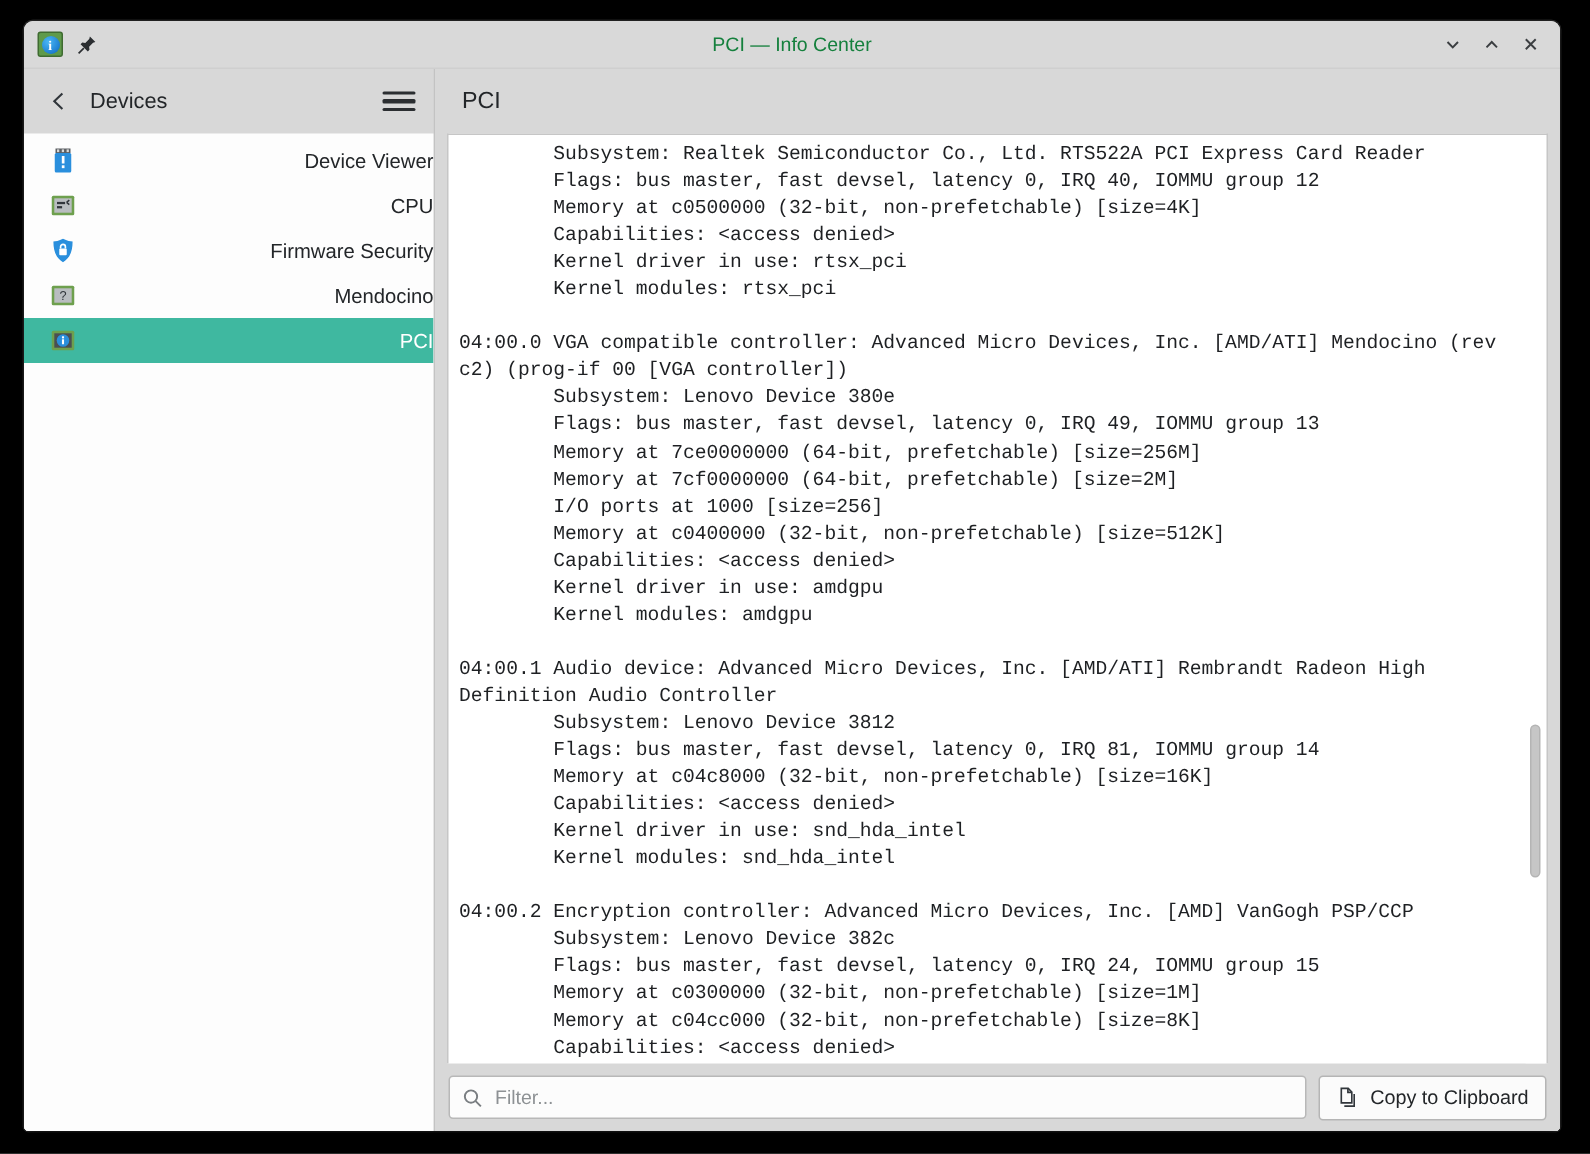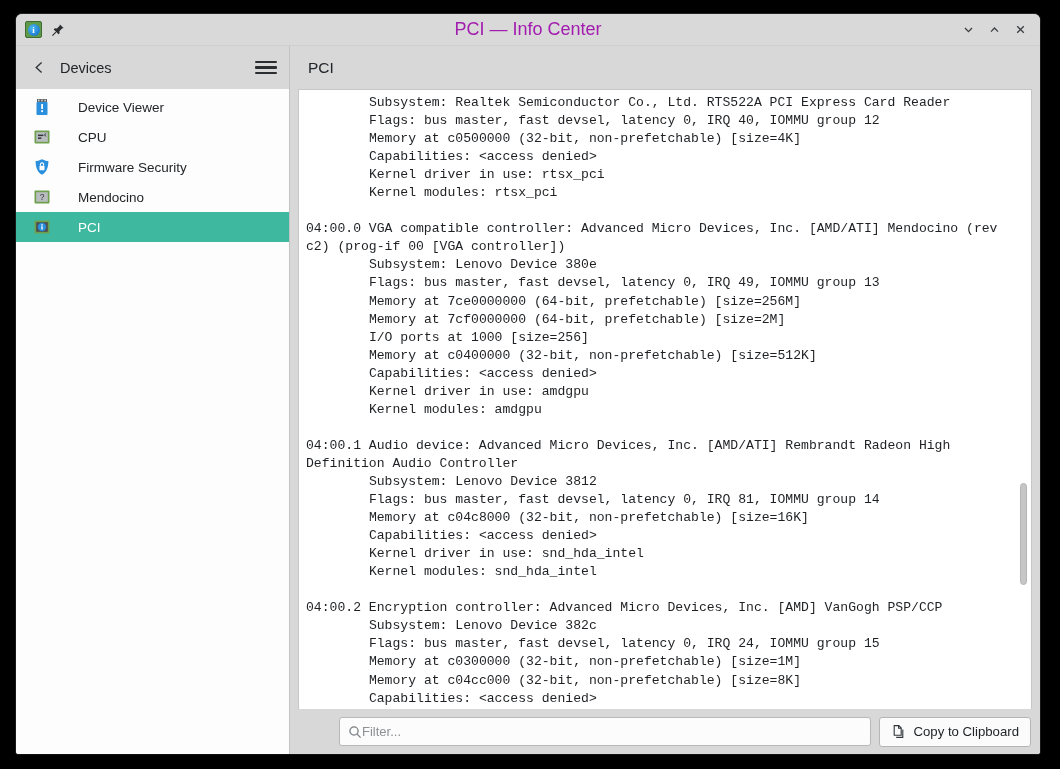--- a/index.html
+++ b/index.html
@@ -48,21 +48,21 @@
   .app-icon .dot {
     width: 12px; height: 12px; border-radius: 50%;
     background: radial-gradient(circle at 35% 32%, #4ab7f5 0%, #1f7fd1 70%, #145a9c 100%);
     color: #fff; font-size: 9px; line-height: 12px; text-align: center;
     font-family: "Liberation Serif", serif; font-weight: bold;
   }
   .pin-icon { width: 14px; height: 14px; display:block; }
   .tb-title {
     position: absolute; left: 0; right: 0; top: 0; bottom: 0;
     display: flex; align-items: center; justify-content: center;
-    font-size: 18px; color: #a21caf;
+    font-size: 13px; color: #15803d;
     pointer-events: none;
   }
   .tb-btns {
     margin-left: auto; display: flex; align-items: center;
     gap: 2px; padding-right: 8px; z-index: 2;
   }
   .tb-btn {
     width: 24px; height: 24px;
     display: flex; align-items: center; justify-content: center;
     color: #3b3e41;
@@ -112,20 +112,21 @@
     overflow: hidden;
   }
   .side-item {
     height: 30px;
     display: flex; align-items: center;
     padding-left: 16px;
     gap: 26px;
     font-size: 13.5px;
     color: #232629;
     cursor: default;
+    justify-content: space-between;
   }
   .side-item.active {
     background: #3fb8a0;
     color: #ffffff;
   }
   .side-icon { width: 20px; height: 20px; flex: 0 0 20px; display:flex; align-items:center; justify-content:center;}
   .side-icon svg { display: block; }
 
   
   .main {
@@ -189,21 +190,21 @@
     background: #d8d8d8;
   }
   .filter-field {
     flex: 1 1 auto;
     height: 29px;
     background: #fcfcfc;
     border: 1px solid #b8b8b8;
     border-radius: 3px;
     display: flex; align-items: center;
     padding: 0 8px;
-    margin-left: 40px;
+    gap: 8px;
   }
   .filter-field svg { display:block; flex: 0 0 auto; }
   .filter-input {
     border: none; outline: none; background: transparent;
     font-family: "Liberation Sans", sans-serif;
     font-size: 13px;
     color: #232629;
     width: 100%;
     padding: 0;
   }

